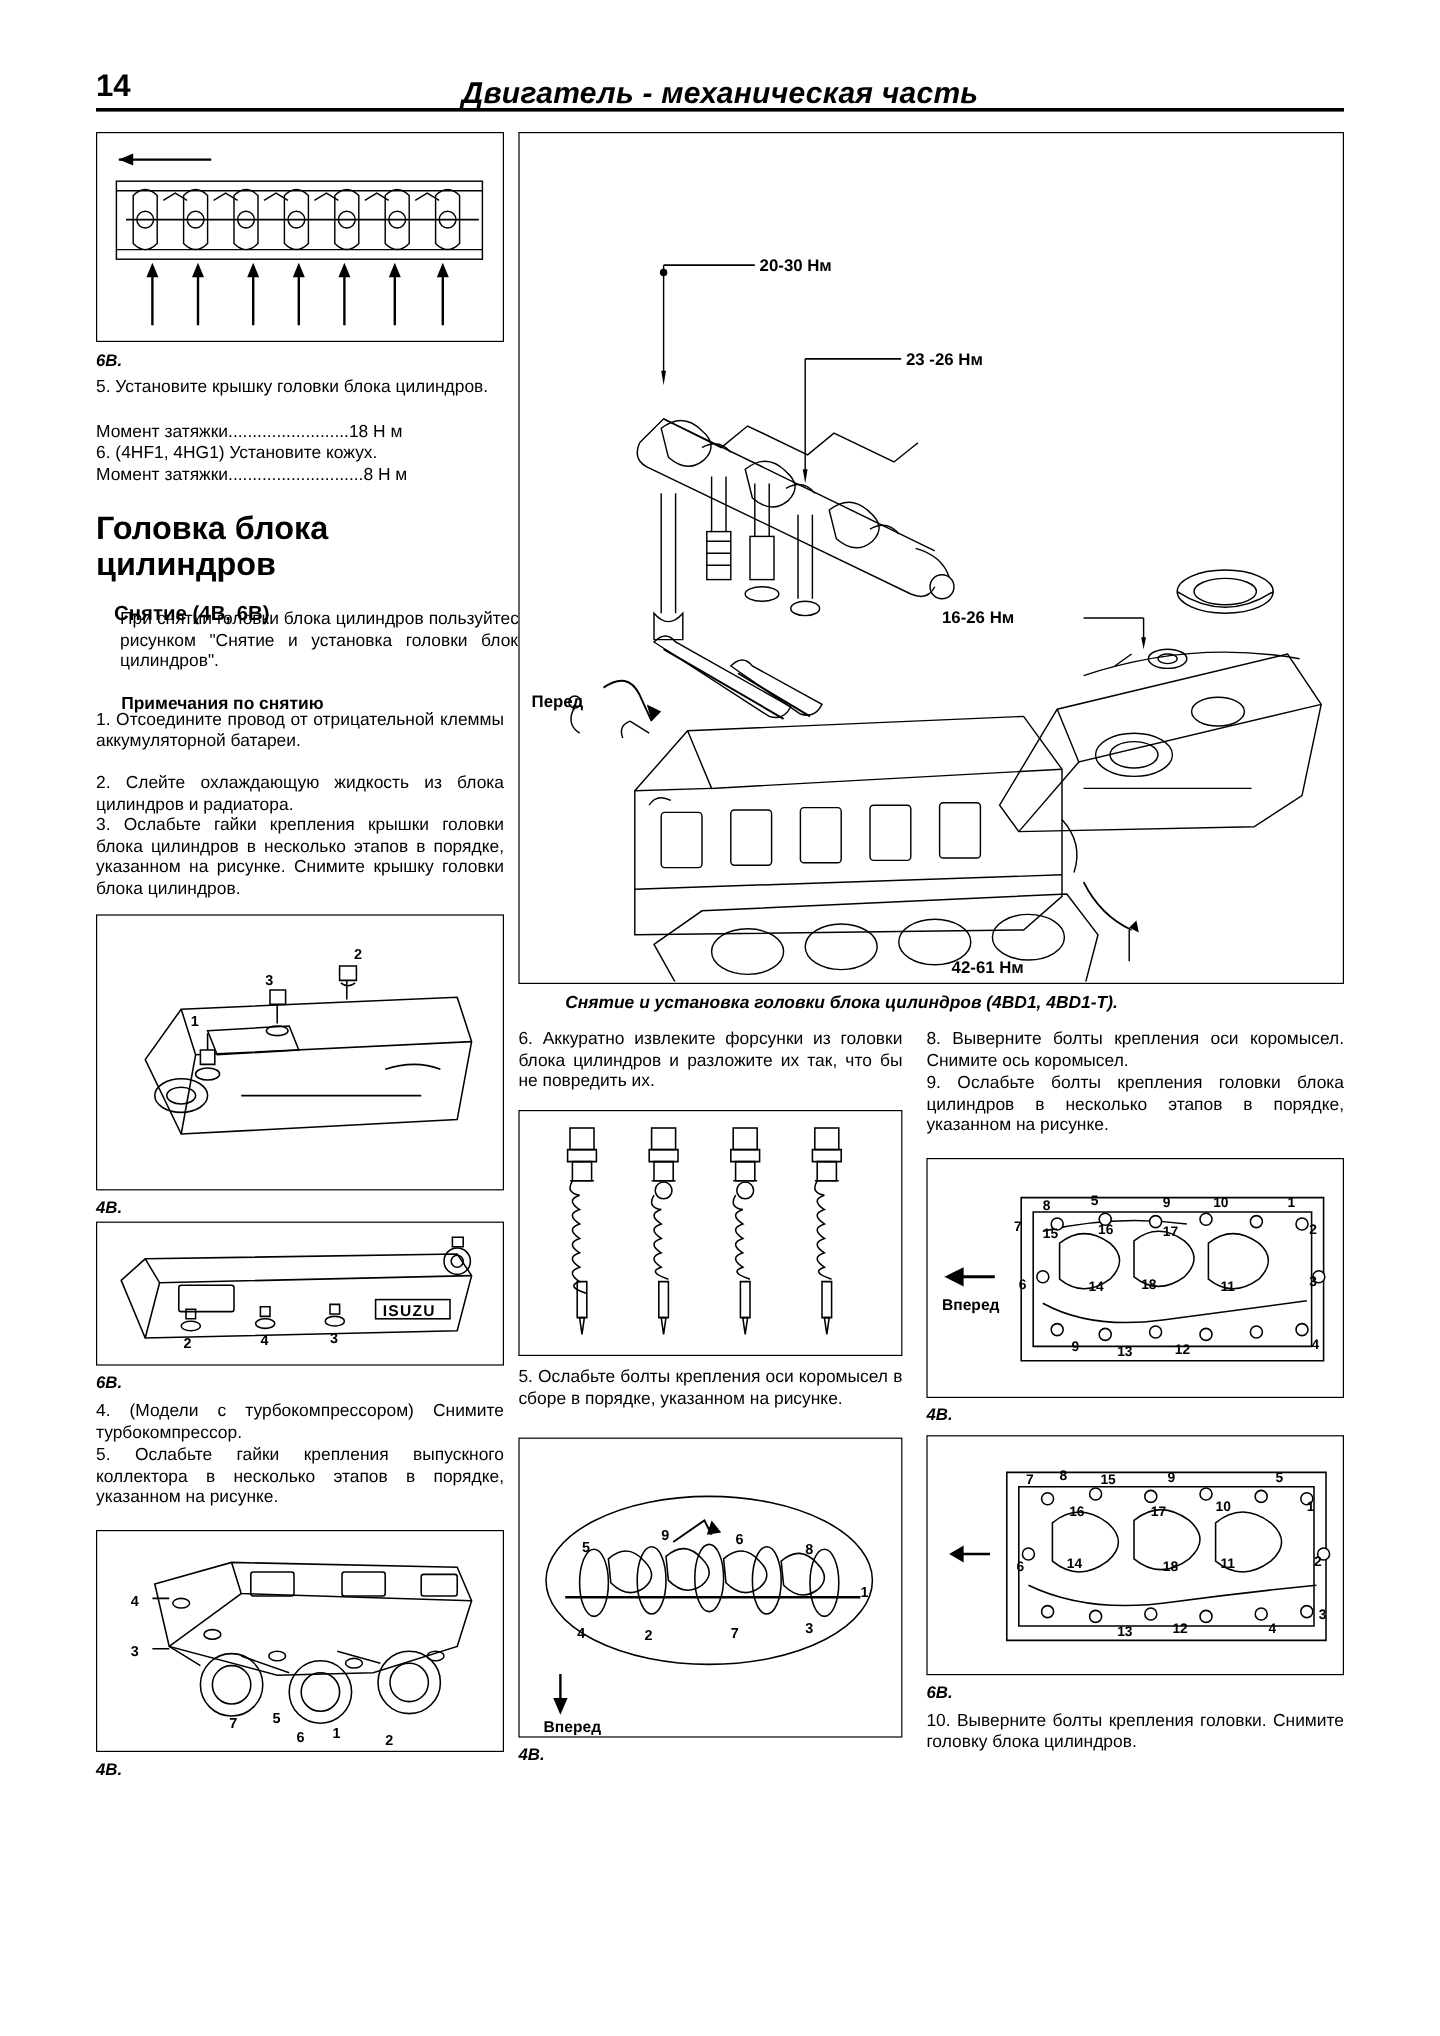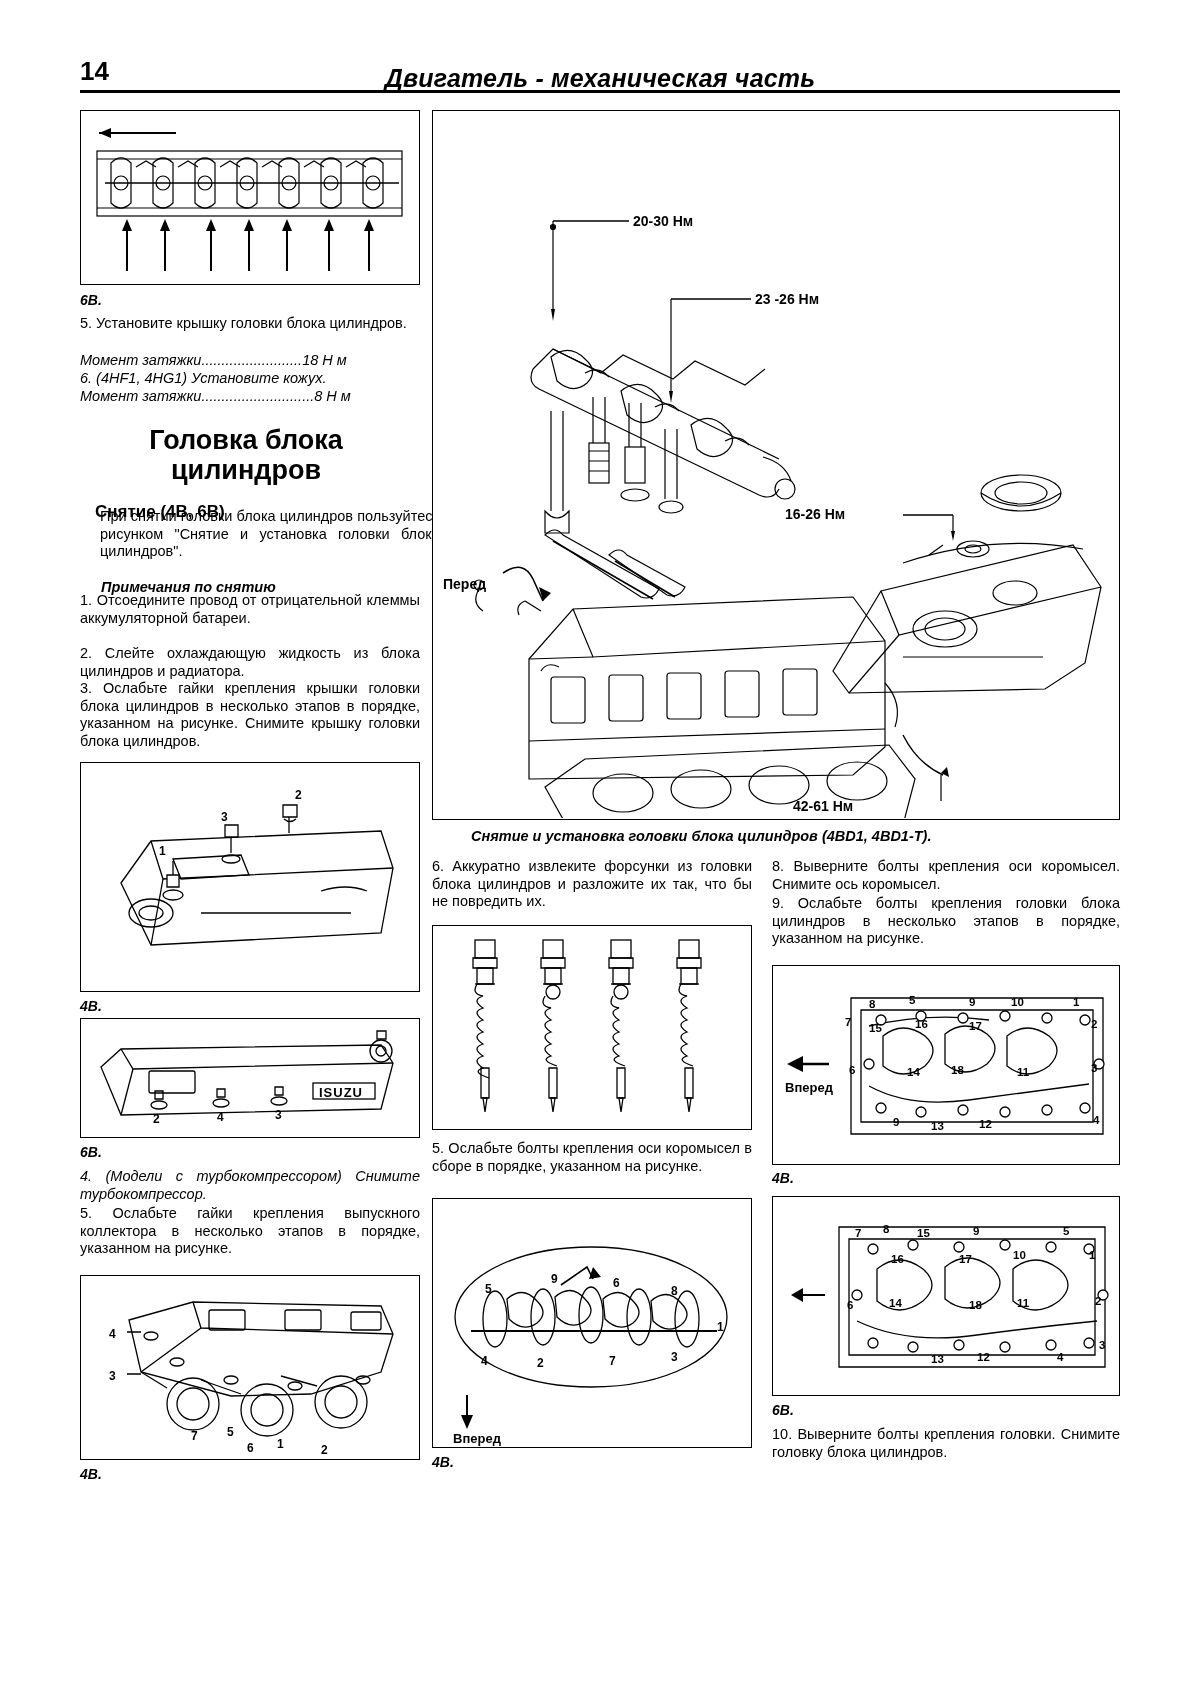--- a/index.html
+++ b/index.html
@@ -30,21 +30,21 @@
     letter-spacing:.2px;
     margin-top:12px;
   }
   .hdr .rule{
     position:absolute;left:0;top:38px;width:1040px;height:3px;background:#000;
   }
   
   .frame{position:absolute;border:1.5px solid #000;background:#fff;box-sizing:border-box;}
   .caption{position:absolute;font-size:14px;font-weight:bold;font-style:italic;}
   .txt{position:absolute;font-size:14.5px;line-height:17.5px;text-align:justify;}
-  .txt.it{font-style:italic;}
+  .txt.it{}
   .bold{font-weight:bold;}
   h2.sect{
     position:absolute;margin:0;font-size:27px;line-height:30px;font-weight:bold;
   }
   h3.sub{
     position:absolute;margin:15px;font-size:17px;font-weight:bold;
   }
   svg{display:block;}
   .ln{stroke:#000;fill:none;}
 </style>
@@ -112,21 +112,21 @@
       </g>
     </svg>
   </div>
   <div class="caption" style="left:80px;top:292px;">6В.</div>
 
   <div class="txt" style="left:80px;top:315px;width:340px;">5. Установите крышку головки блока цилиндров.</div>
   <div class="txt it" style="left:80px;top:352px;width:340px;">Момент затяжки.........................18 Н м</div>
   <div class="txt it" style="left:80px;top:370px;width:340px;">6. (4HF1, 4HG1) Установите кожух.</div>
   <div class="txt it" style="left:80px;top:388px;width:340px;">Момент затяжки............................8 Н м</div>
 
-  <h2 class="sect" style="left:96px;top:425px;width:300px;text-align:center;">Головка блока цилиндров</h2>
+  <h2 class="sect" style="left:80px;top:425px;width:300px;">Головка блока цилиндров</h2>
   <h3 class="sub" style="left:80px;top:487px;width:330px;">Снятие (4В, 6В)</h3>
   <div class="txt" style="left:80px;top:508px;width:340px;margin-left:20px;">При снятии головки блока цилиндров пользуйтесь рисунком "Снятие и установка головки блока цилиндров".</div>
   <div class="txt it bold" style="left:80px;top:579px;width:340px;margin-left:21px;">Примечания по снятию</div>
   <div class="txt" style="left:80px;top:592px;width:340px;">1. Отсоедините провод от отрицательной клеммы аккумуляторной батареи.</div>
   <div class="txt" style="left:80px;top:645px;width:340px;">2. Слейте охлаждающую жидкость из блока цилиндров и радиатора.</div>
   <div class="txt" style="left:80px;top:680px;width:340px;">3. Ослабьте гайки крепления крышки головки блока цилиндров в несколько этапов в порядке, указанном на рисунке. Снимите крышку головки блока цилиндров.</div>
 
   <div class="frame" style="left:80px;top:762px;width:340px;height:230px;">
     <svg width="337" height="227" viewBox="0 0 337 227">
       <g class="ln" stroke-width="1.3">

